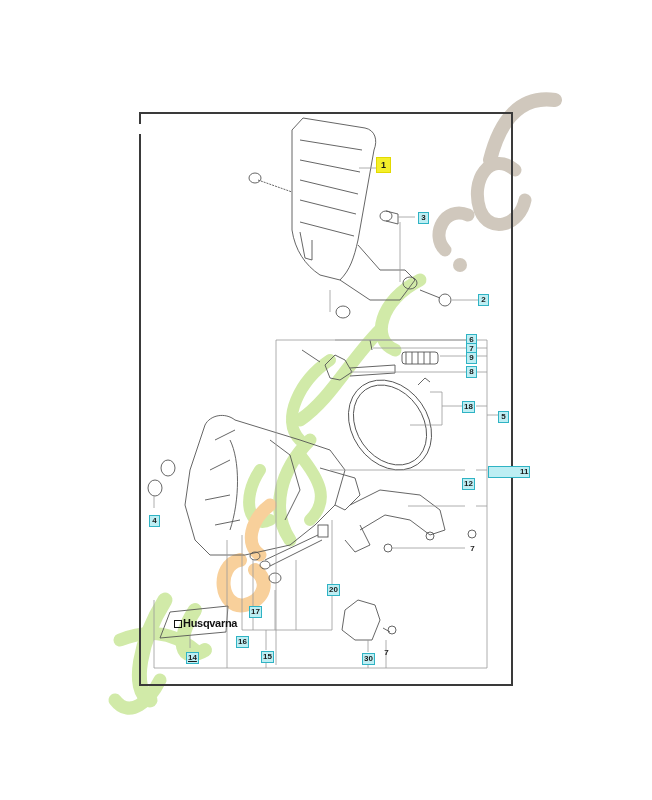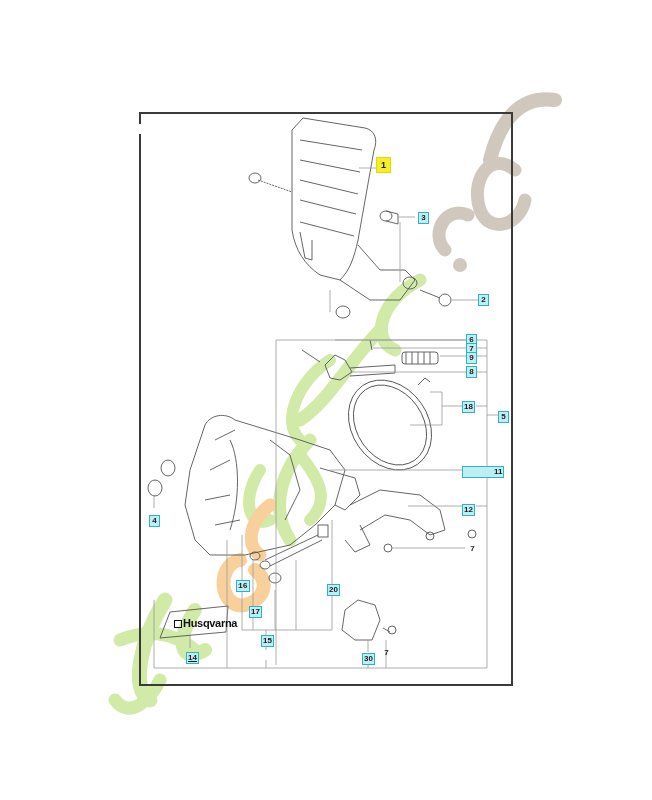--- a/index.html
+++ b/index.html
@@ -135,28 +135,28 @@
 
   <div class="lbl yellow" style="left:376px;top:157px;">1</div>
   <div class="lbl" style="left:418px;top:212px;">3</div>
   <div class="lbl" style="left:478px;top:294px;">2</div>
   <div class="lbl" style="left:466px;top:334px;">6</div>
   <div class="lbl" style="left:466px;top:343px;">7</div>
   <div class="lbl" style="left:466px;top:352px;">9</div>
   <div class="lbl" style="left:466px;top:366px;">8</div>
   <div class="lbl" style="left:462px;top:401px;">18</div>
   <div class="lbl" style="left:498px;top:411px;">5</div>
-  <div class="lbl" style="left:462px;top:466px;padding-left:31px;">11</div>
-  <div class="lbl" style="left:462px;top:504px;">12</div>
+  <div class="lbl" style="left:488px;top:466px;padding-left:31px;">11</div>
+  <div class="lbl" style="left:462px;top:478px;">12</div>
   <div class="lbl plain" style="left:468px;top:544px;">7</div>
   <div class="lbl" style="left:149px;top:515px;">4</div>
-  <div class="lbl" style="left:236px;top:580px;font-family:Liberation Mono, monospace;">16</div>
+  <div class="lbl" style="left:236px;top:636px;">16</div>
   <div class="lbl" style="left:249px;top:606px;text-align:center;">17</div>
   <div class="lbl" style="left:327px;top:584px;">20</div>
   <div class="lbl" style="left:186px;top:652px;text-decoration:underline;">14</div>
-  <div class="lbl" style="left:261px;top:635px;">15</div>
+  <div class="lbl" style="left:261px;top:651px;">15</div>
   <div class="lbl" style="left:362px;top:653px;">30</div>
   <div class="lbl plain" style="left:382px;top:648px;">7</div>
 
   <div class="logo">
     <span class="mark"></span><span>Husqvarna</span>
   </div>
 </div>
 
 </body></html>

